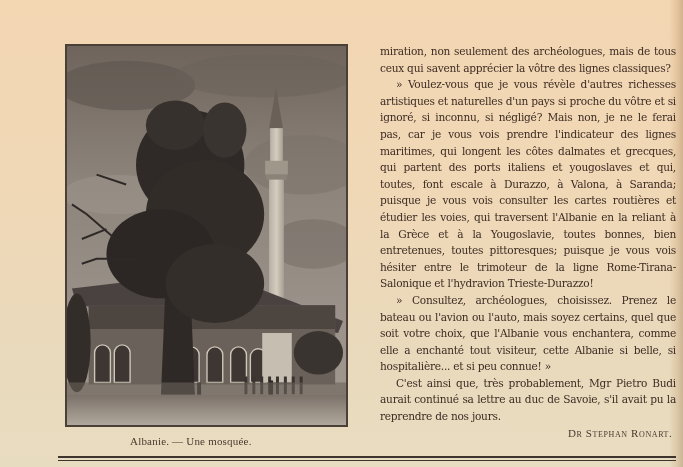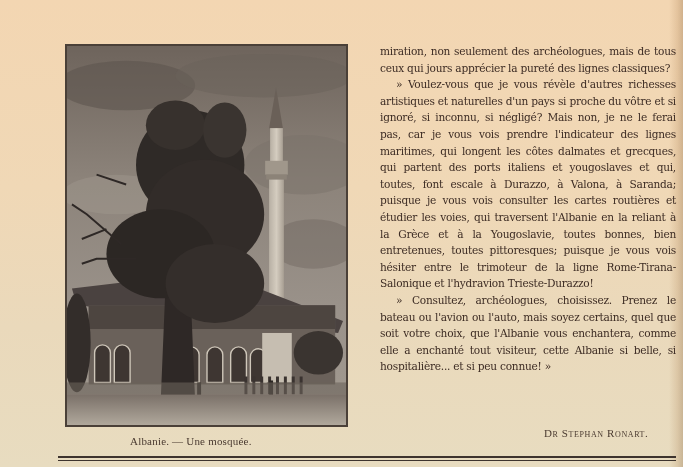--- a/index.html
+++ b/index.html
@@ -29,21 +29,21 @@
     .column {
       position: absolute; left: 380px; top: 43px; width: 296px;
       font-family: "DejaVu Serif", serif;
       font-size: 10.6px; line-height: 16.6px; color: #3d2c24;
       text-align: justify;
       letter-spacing: -0.25px;
     }
     .column p { margin: 0; }
     .column p.indent { text-indent: 16px; margin-top: 0; }
     .signature {
-      position: absolute; left: 544px; top: 427px;
+      position: absolute; left: 568px; top: 427px;
       font-family: "Liberation Serif", serif;
       font-size: 11px; color: #4a3a30; font-variant: small-caps; letter-spacing: 0.6px;
     }
     .rule {
       position: absolute; left: 58px; width: 618px; height: 2px; background: #3e342e;
     }
     .rule.r1 { top: 456px; }
     .rule.r2 { top: 460px; height: 1px; }
   </style>
 </head>
@@ -132,23 +132,24 @@
     <rect x="205" y="338" width="4" height="16" fill="#2a2522"></rect>
 
     <rect x="0" y="352" width="283" height="31" fill="url(#ground)"></rect>
     <rect x="0" y="340" width="283" height="12" fill="#6a625a" opacity="0.6"></rect>
   </svg>
 </div>
 
 <div class="caption">Albanie. — Une mosquée.</div>
 
 <div class="column">
-  <p>miration, non seulement des archéologues, mais de tous ceux qui jours apprécier la pureté des lignes classiques?</p>
+  <p>miration, non seulement des archéologues, mais de tous ceux qui savent apprécier la vôtre des lignes classiques?</p>
   <p class="indent">» Voulez-vous que je vous révèle d'autres richesses artistiques et naturelles d'un pays si proche du vôtre et si ignoré, si inconnu, si négligé? Mais non, je ne le ferai pas, car je vous vois prendre l'indicateur des lignes maritimes, qui longent les côtes dalmates et grecques, qui partent des ports italiens et yougoslaves et qui, toutes, font escale à Durazzo, à Valona, à Saranda; puisque je vous vois consulter les cartes routières et étudier les voies, qui traversent l'Albanie en la reliant à la Grèce et à la Yougoslavie, toutes bonnes, bien entretenues, toutes pittoresques; puisque je vous vois hésiter entre le trimoteur de la ligne Rome-Tirana-Salonique et l'hydravion Trieste-Durazzo!</p>
   <p class="indent">» Consultez, archéologues, choisissez. Prenez le bateau ou l'avion ou l'auto, mais soyez certains, quel que soit votre choix, que l'Albanie vous enchantera, comme elle a enchanté tout visiteur, cette Albanie si belle, si hospitalière... et si peu connue! »</p>
+  <p class="indent">C'est ainsi que, très probablement, Mgr Pietro Budi aurait continué sa lettre au duc de Savoie, s'il avait pu la reprendre de nos jours.</p>
 </div>
 
 <div class="signature">
   <span>Dr</span>
   <span>Stephan Ronart.</span>
 </div>
 
 <div class="rule r1"></div>
 <div class="rule r2"></div>
 

